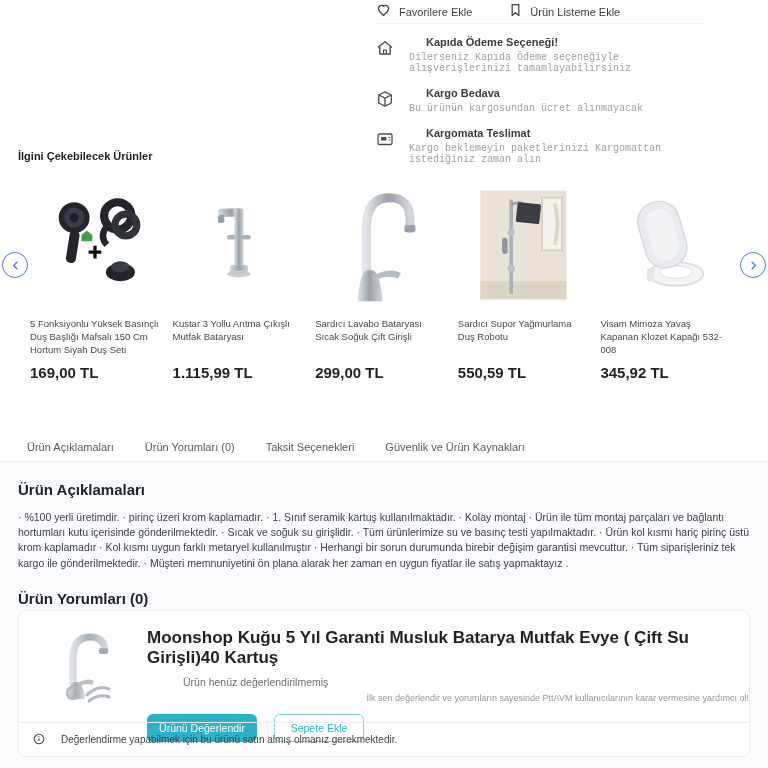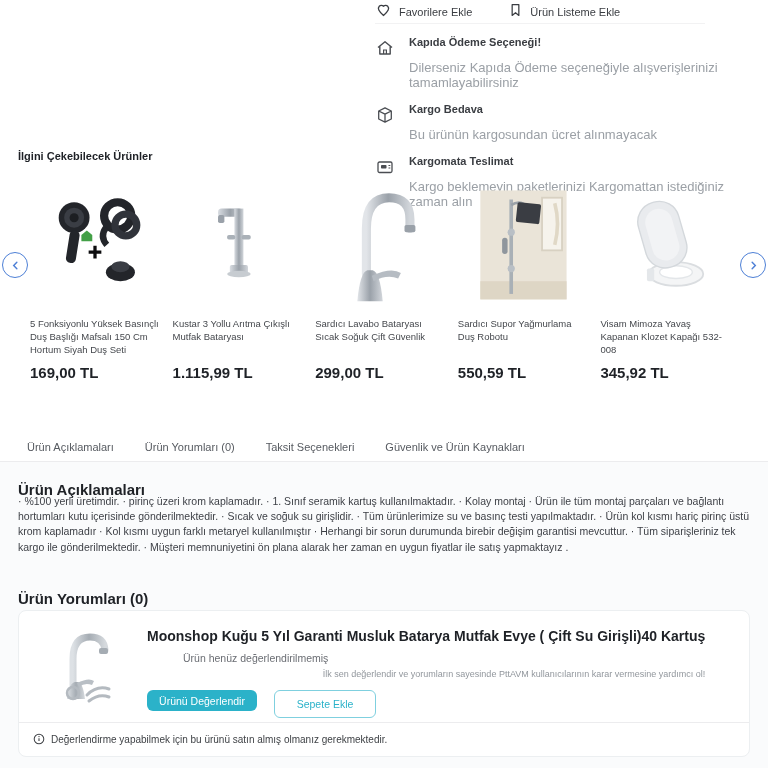--- a/index.html
+++ b/index.html
@@ -9,22 +9,22 @@
 
   
   .top-actions { position:absolute; left:375px; top:0; width:330px; display:flex; gap:36px; align-items:center; height:24px; border-bottom:1px solid #f2f2f3; }
   .action-item { display:flex; align-items:center; gap:7px; cursor:pointer; }
   .action-item span.lbl { font-size:11px; color:#3a3d42; }
 
   
   .benefits { position:absolute; left:375px; top:36px; width:350px; display:flex; flex-direction:column; gap:13px; }
   .benefit { display:flex; gap:12px; align-items:flex-start; }
   .benefit .bicon { flex:0 0 22px; margin-top:2px; }
-  .benefit .btitle { font-size:11px; font-weight:600; color:#3a3d42; }
-  .benefit .bdesc { font-size:13px; color:#9ba0a6; margin-top:12px; }
+  .benefit .btitle { font-size:11px; font-weight:600; color:#3a3d42;margin-left:17px; }
+  .benefit .bdesc { font-size:10px; color:#9ba0a6; margin-top:4px;font-family:Liberation Mono, monospace; }
 
   
   .related-heading { position:absolute; left:18px; top:150px; font-size:11px; font-weight:700; color:#1e2126; }
 
   
   .cards { position:absolute; left:30px; right:37px; top:180px; display:grid; grid-template-columns:repeat(5,1fr); column-gap:12px; }
   .card { display:flex; flex-direction:column; cursor:pointer; }
   .card .imgbox { height:128px; display:flex; align-items:center; justify-content:center; }
   .card .imgbox svg { width:118px; height:126px; }
   .card .pname { margin-top:10px; font-size:9.5px; line-height:1.35; color:#45484d; min-height:41px; }
@@ -33,37 +33,37 @@
   .nav-arrow.left { left:2px; }
   .nav-arrow.right { right:2px; }
 
   
   .tabbar { position:absolute; left:0; right:0; top:433px; height:29px; display:flex; align-items:center; gap:31px; padding-left:27px; border-bottom:1px solid #ececee; background:#fff; }
   .tab { font-size:11px; color:#565a60; cursor:pointer; white-space:nowrap; }
 
   
   .section-desc { position:absolute; left:0; right:0; top:462px; height:119px; background:#fafbfc; }
   .section-desc h2 { position:absolute; left:18px; top:19px; font-size:15px; font-weight:700; color:#1e2126; }
-  .section-desc p { position:absolute; left:18px; right:12px; top:32px; font-size:10.5px; line-height:1.45; color:#3c3f45; }
+  .section-desc p { position:absolute; left:18px; right:12px; top:48px; font-size:10.5px; line-height:1.45; color:#3c3f45; }
 
   
   .section-reviews { position:absolute; left:0; right:0; top:581px; bottom:0; background:#fafbfc; }
   .section-reviews h2 { position:absolute; left:18px; top:9px; font-size:15px; font-weight:700; color:#1e2126; }
   .review-card { position:absolute; left:18px; right:18px; top:29px; height:147px; background:#fff; border:1px solid #eceff1; border-radius:8px; }
   .rc-body { position:absolute; left:0; top:0; right:0; height:112px; display:flex; }
   .rc-thumb { flex:0 0 128px; display:flex; align-items:center; justify-content:center; }
   .rc-thumb svg { width:96px; height:96px; }
   .rc-content { padding-top:17px; }
-  .rc-title { font-size:14px; font-weight:700; color:#1e2126; }
+  .rc-title { font-size:17px; font-weight:700; color:#1e2126; }
   .rc-status { margin-top:8px; font-size:10.5px; color:#6a6d73;padding-left:36px; }
   .rc-hint { margin-top:5px; font-size:9px; color:#92979d;text-align:right; }
   .rc-buttons { margin-top:11px; display:flex; gap:17px; }
-  .btn-rate { width:110px; height:21px; background:#2bb2c9; color:#fff; border:none; border-radius:6px; font-size:10.5px; font-family:"Liberation Sans",sans-serif; cursor:pointer; }
-  .btn-cart { width:102px; height:28px; background:#fff; color:#2bb2c9; border:1px solid #7fd0df; border-radius:6px; font-size:10.5px; font-family:"Liberation Sans",sans-serif; cursor:pointer; }
-  .rc-note { position:absolute; left:0; right:0; bottom:0; height:34px; border-top:1px solid #ececee; display:flex; align-items:center; gap:6px; padding-left:14px; font-size:10px; color:#3f4246; }
+  .btn-rate { width:110px; height:28px; background:#2bb2c9; color:#fff; border:none; border-radius:6px; font-size:10.5px; font-family:"Liberation Sans",sans-serif; cursor:pointer; }
+  .btn-cart { width:90px; height:28px; background:#fff; color:#2bb2c9; border:1px solid #7fd0df; border-radius:6px; font-size:10.5px; font-family:"Liberation Sans",sans-serif; cursor:pointer; }
+  .rc-note { position:absolute; left:0; right:0; bottom:0; height:34px; border-top:1px solid #ececee; display:flex; align-items:center; gap:16px; padding-left:14px; font-size:10px; color:#3f4246; }
 
   .ic { display:inline-block; }
 </style>
 </head>
 <body>
 
 <div class="page">
 
   <div class="top-actions">
     <div class="action-item">
@@ -190,21 +190,21 @@
                 <stop offset="0.5" stop-color="#9aa1a9"></stop>
                 <stop offset="1" stop-color="#d2d6db"></stop>
               </linearGradient>
             </defs>
           <path d="M50 98 V48 q0-34 25-34 q23 0 23 24 v10" fill="none" stroke="url(#g2)" stroke-width="10" stroke-linecap="round"></path>
           <rect x="92" y="44" width="12" height="8" rx="2" fill="#9aa1a9"></rect>
           <path d="M40 128 q3-32 11-34 h6 q8 2 11 34 z" fill="url(#g2)"></path>
           <path d="M56 100 q22-10 32-3 l-3 6 q-12-5-27 3 z" fill="#b6bcc3"></path>
         </svg>
       </div>
-      <div class="pname">Sardıcı Lavabo Bataryası Sıcak Soğuk Çift Güvenlik</div>
+      <div class="pname">Sardıcı Lavabo Bataryası Sıcak Soğuk Çift Girişli</div>
       <div class="pprice">299,00 TL</div>
     </div>
 
     <div class="card">
       <div class="imgbox">
         <svg viewBox="0 0 130 130">
           <rect x="18" y="6" width="95" height="120" fill="#eae4d8"></rect>
           <rect x="86" y="14" width="22" height="58" fill="#f6f3ec"></rect>
           <rect x="86" y="14" width="22" height="58" fill="none" stroke="#d8d1c2" stroke-width="2"></rect>
           <path d="M100 20 q6 22 0 46" stroke="#e0d8c6" stroke-width="4" fill="none"></path>

